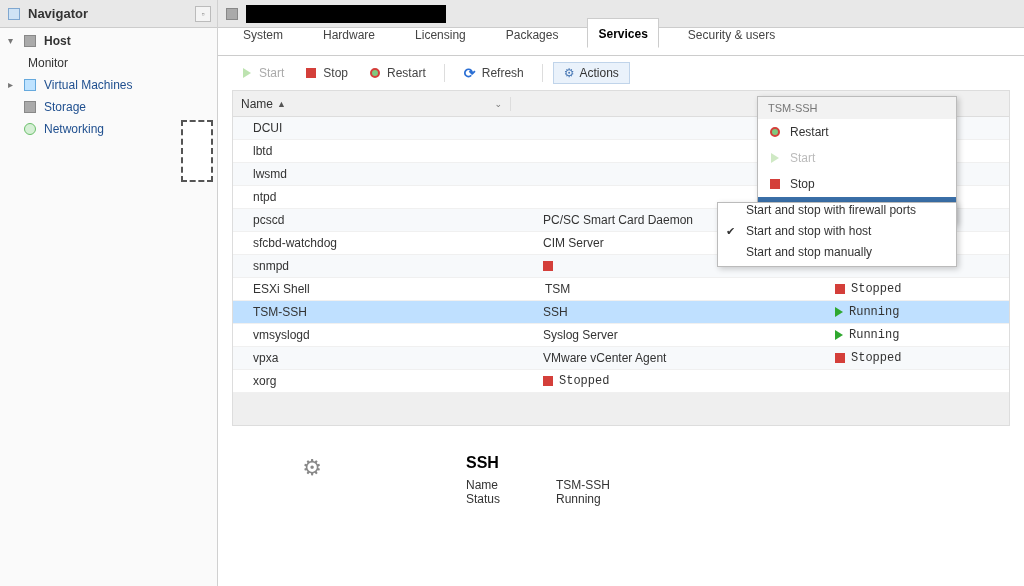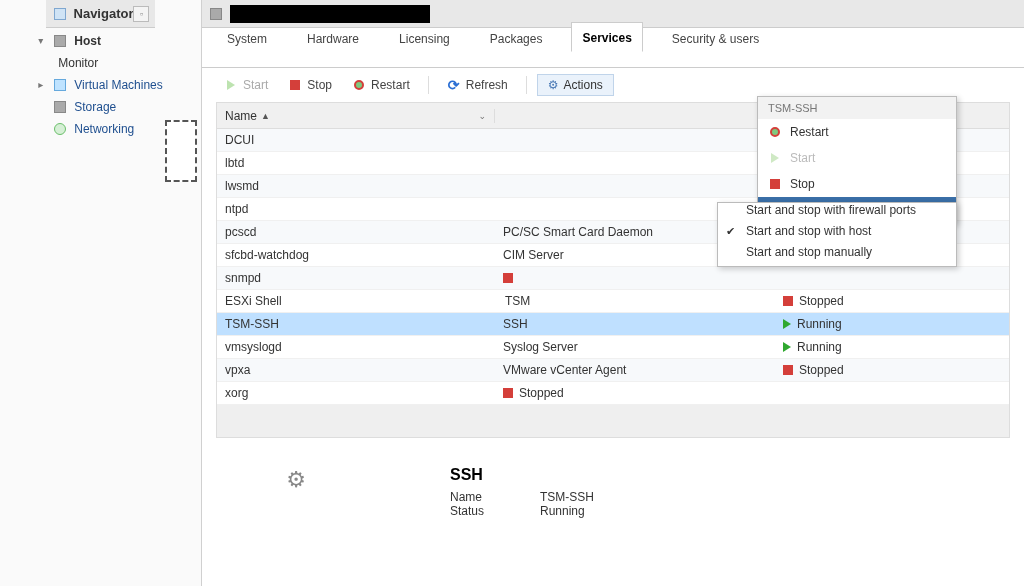--- a/index.html
+++ b/index.html
@@ -12,27 +12,26 @@
   height: 586px;
   overflow: hidden;
   position: relative;
 }
 .app {
   display: flex;
   height: 100%;
 }
 
 .sidebar {
-  width: 202px;
+  width: 218px;
   background: #fafafa;
   border-right: 1px solid #d0d0d0;
   display: flex;
   flex-direction: column;
   position: relative;
-  align-items: center;
 }
 .nav-header {
   display: flex;
   align-items: center;
   height: 28px;
   background: #e8e8e8;
   border-bottom: 1px solid #ccc;
   padding: 0 6px;
   font-weight: bold;
   font-size: 13px;
@@ -113,22 +112,22 @@
   width: 200px;
   height: 18px;
   background: #000;
   border: 1px solid #000;
 }
 
 .tabs {
   display: flex;
   align-items: flex-end;
   border-bottom: 1px solid #ccc;
-  padding: 16px 14px;
-  height: 40px;
+  padding: 8px 14px;
+  height: 28px;
   gap: 18px;
 }
 .tab {
   padding: 8px 10px 6px;
   color: #444;
   cursor: pointer;
   border: 1px solid transparent;
   border-bottom: none;
   position: relative;
   top: 1px;
@@ -181,30 +180,30 @@
 .th {
   padding: 0 8px;
   border-right: 1px solid #ddd;
   color: #333;
   display:flex;align-items:center;
   gap:4px;
 }
 .th:last-child { border-right:none; }
 .col-name { width: 278px; }
 .col-desc { width: 280px; }
-.col-status { flex: 1; }
+.col-status { flex: 1; font-family: Liberation Mono, monospace; }
 .tbody .tr {
   display: flex;
   height: 23px;
   align-items:center;
   border-bottom: 1px solid #f0f0f0;
 }
 .tbody .tr:nth-child(odd) { background: #f7f9fb; }
 .tbody .tr.selected { background: #bfe0ff; }
-.td { padding: 0 8px; overflow:hidden;text-overflow:ellipsis;white-space:nowrap; }
+.td { padding: 0 8px; overflow:hidden;text-overflow:ellipsis;white-space:nowrap;margin-left:12px; }
 .td.col-status { display:flex;align-items:center;gap:6px; }
 .status-run {
   border-left: 5px solid transparent;
   border-top: 5px solid transparent;
   border-bottom: 5px solid transparent;
   border-left: 8px solid #2fa82f;
   width:0;height:0;
 }
 .status-stop {
   width:10px;height:10px;background:#d43f3a;

